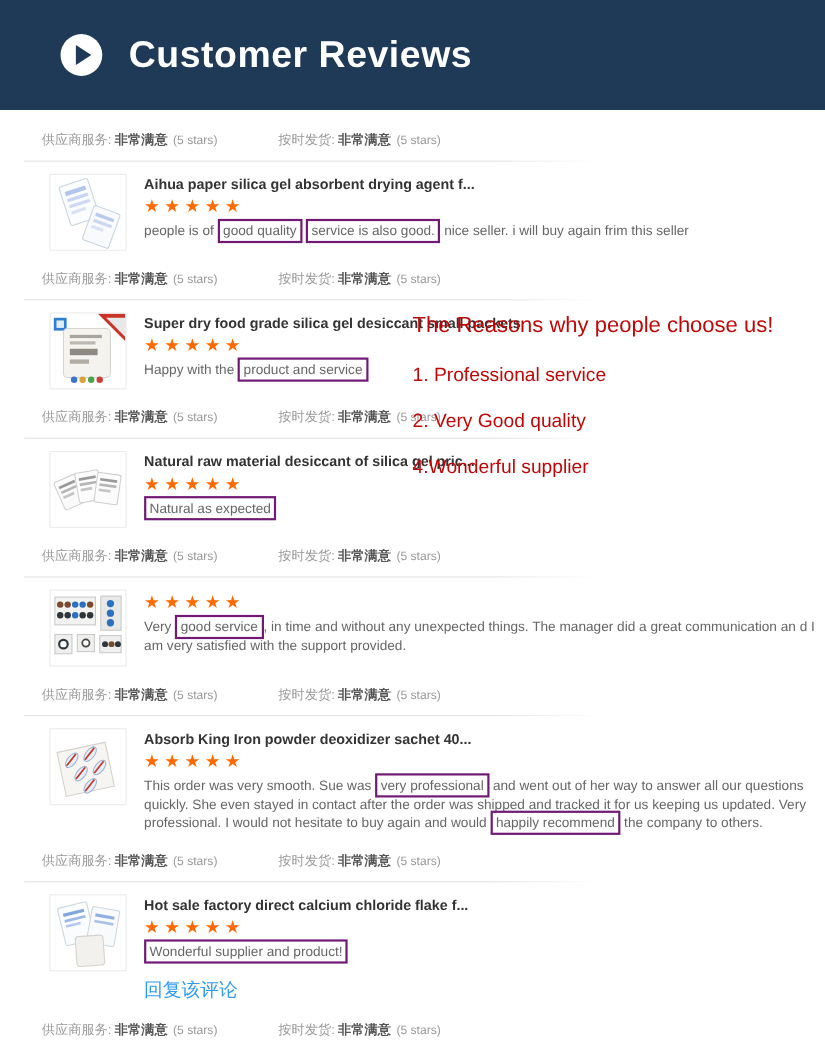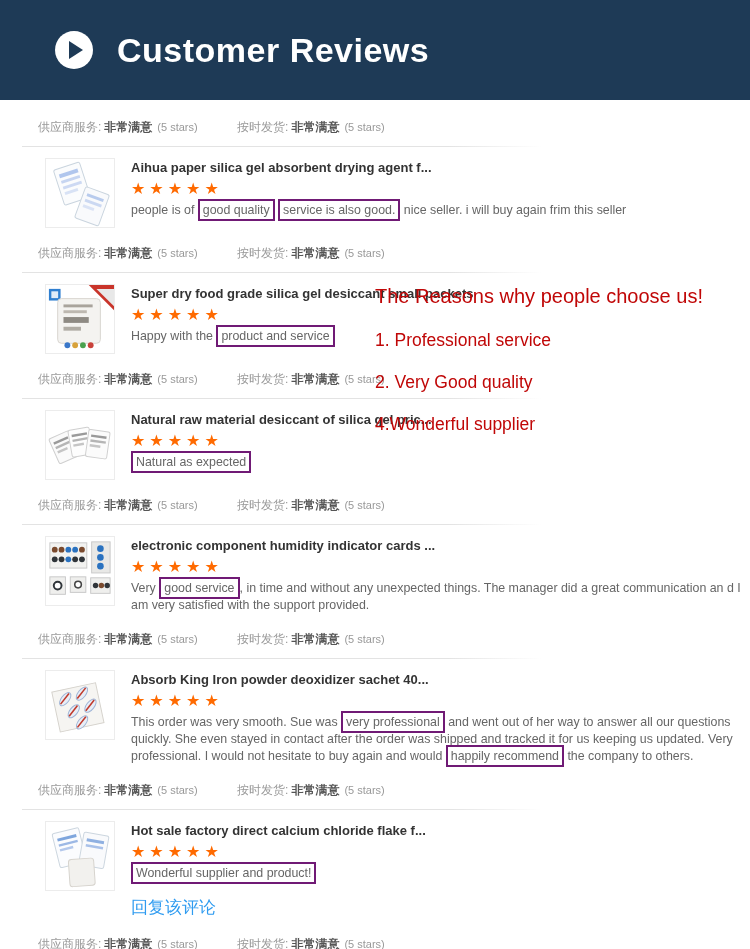--- a/index.html
+++ b/index.html
@@ -10,21 +10,21 @@
   .banner { height:100px; background:#1e3a56; display:flex; align-items:center; padding-left:55px; }
   .play-circle { width:38px; height:38px; border-radius:50%; background:#fff; display:flex; align-items:center; justify-content:center; flex:0 0 38px; }
   .play-tri { width:0; height:0; border-top:9px solid transparent; border-bottom:9px solid transparent; border-left:14px solid #1e3a56; margin-left:4px; }
   .banner-title { color:#fff; font-size:34px; font-weight:bold; margin-left:24px; letter-spacing:.5px; }
 
   
   .content { position:relative; padding-top:12px; }
 
   .rating-row { padding:7px 0 6px 38px; font-size:12px; color:#999; white-space:nowrap; }
   .rating-group { display:inline-block; }
-  .rating-group + .rating-group { margin-left:36px;text-align:right; }
+  .rating-group + .rating-group { margin-left:52px;text-align:right; }
   .rating-value { color:#555; font-weight:bold; margin-left:3px; }
   .rating-note { font-size:11px; color:#999; margin-left:5px; }
 
   .divider { height:1px; margin:4px 0 0 22px; width:520px;
              background:linear-gradient(to right,#e3e3e3 0%,#e3e3e3 82%,rgba(227,227,227,0) 100%); }
 
   .review-card { display:flex; padding:11px 0 10px 45px; }
   .thumb { width:70px; height:70px; border:1px solid #ececec; background:#fff; flex:0 0 70px; margin-right:16px; overflow:hidden; }
   .thumb svg { width:100%; height:100%; display:block; }
   .review-body { width:618px; }
@@ -178,21 +178,20 @@
           <circle cx="12" cy="50" r="4" fill="#fff" stroke="#30353a" stroke-width="2"></circle>
         <rect x="25" y="41" width="16" height="16" fill="#efefed" stroke="#c9c9c9"></rect>
           <circle cx="33" cy="49" r="3.4" fill="#fff" stroke="#444" stroke-width="1.6"></circle>
         <rect x="46" y="42" width="20" height="16" fill="#efefed" stroke="#c9c9c9"></rect>
           <circle cx="51" cy="50" r="2.8" fill="#30353a"></circle>
           <circle cx="57" cy="50" r="2.8" fill="#7a4a2e"></circle>
           <circle cx="63" cy="50" r="2.8" fill="#30353a"></circle>
       </svg>
     </div>
     <div class="review-body">
-      <div class="review-title">electronic component humidity indicator cards ...</div>
       <div class="stars">★★★★★</div>
       <p class="review-text"><span>Very </span><span class="boxed">good service</span><span>, in time and without any unexpected things. The manager did a great communication an d I am very satisfied with the support provided.</span></p>
     </div>
   </div>
 
   <div class="rating-row">
     <span class="rating-group"><span>供应商服务:</span><span class="rating-value">非常满意</span><span class="rating-note">(5 stars)</span></span>
     <span class="rating-group"><span>按时发货:</span><span class="rating-value">非常满意</span><span class="rating-note">(5 stars)</span></span>
   </div>
   <div class="divider"></div>

